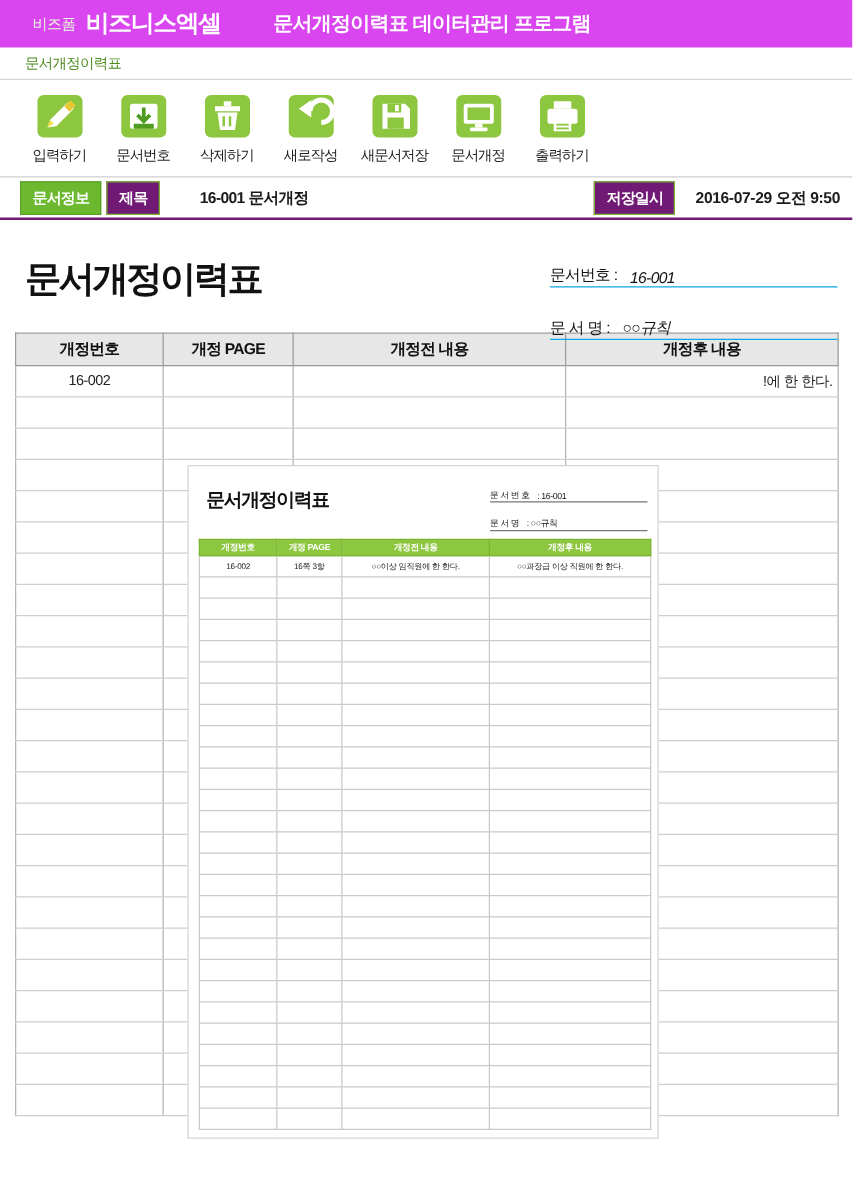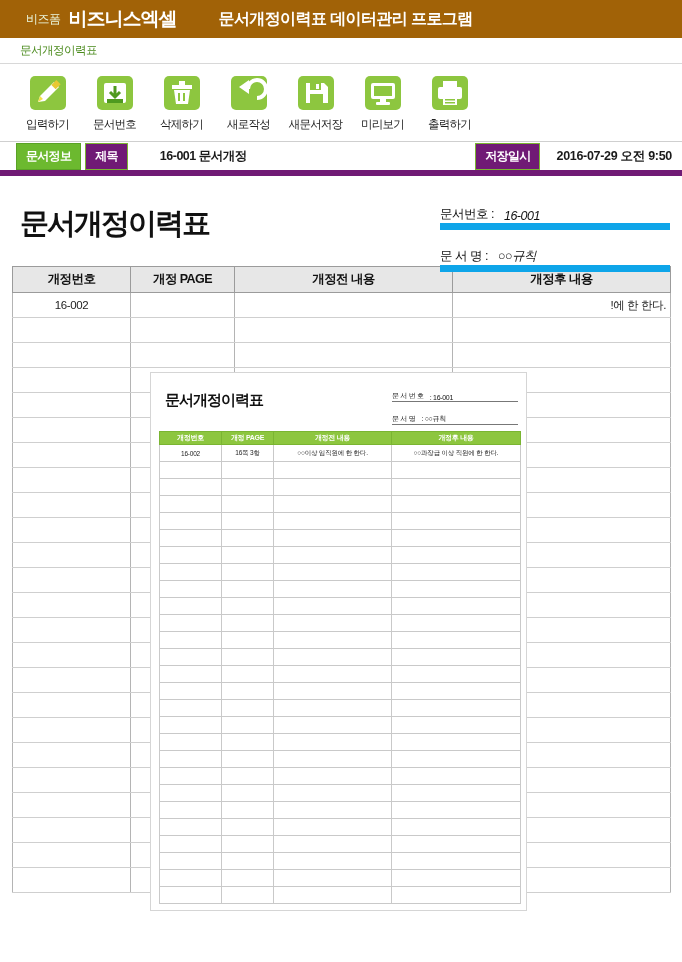--- a/index.html
+++ b/index.html
@@ -12,21 +12,21 @@
   }
   .app {
     position: relative;
     width: 682px; height: 962px;
     background: #ffffff;
   }
 
   
   .titlebar {
     height: 38px;
-    background: #a16207;
+    background: #d946ef;
     display: flex;
     align-items: center;
     padding-left: 26px;
     color: #ffffff;
   }
   .brand-small {
     font-size: 12px;
     color: #eaf6de;
     margin-right: 8px;
     letter-spacing: -0.5px;
@@ -84,21 +84,21 @@
     letter-spacing: -0.8px;
     white-space: nowrap;
   }
 
   
   .infobar {
     height: 34px;
     display: flex;
     align-items: center;
     padding-left: 16px;
-    border-bottom: 6px solid #701a75;
+    border-bottom: 2px solid #701a75;
   }
   .tagbtn {
     background: #6cb92f;
     color: #ffffff;
     font-size: 12px;
     font-weight: bold;
     letter-spacing: -0.7px;
     padding: 4px 9px;
     border: 1px solid #5aa226;
     margin-right: 4px;
@@ -140,21 +140,21 @@
     padding-top: 14px;
   }
   .doc-fields {
     margin-left: auto;
     width: 230px;
     padding-top: 14px;
   }
   .fld {
     display: flex;
     align-items: flex-end;
-    border-bottom: 7px solid #0ea5e9;
+    border-bottom: 1px solid #0ea5e9;
     height: 26px;
     margin-bottom: 16px;
     font-size: 12.5px;
     letter-spacing: -0.5px;
   }
   .fld .k { color: #111111; white-space: nowrap; }
   .fld .v { color: #111111; margin-left: 10px; font-style: italic; }
 
   
   table.main {
@@ -326,21 +326,21 @@
     <div class="tool">
       <span class="ico">
         <svg width="44" height="42" viewBox="0 0 44 42">
           <rect x="4" y="4" width="36" height="34" rx="5" fill="#8dc63f"></rect>
           <rect x="10" y="11" width="24" height="16" rx="2" fill="#ffffff"></rect>
           <rect x="13" y="14" width="18" height="10" fill="#8dc63f"></rect>
           <rect x="19" y="27" width="6" height="3" fill="#ffffff"></rect>
           <rect x="15" y="30" width="14" height="3" rx="1" fill="#ffffff"></rect>
         </svg>
       </span>
-      <span class="lbl">미리보기</span>
+      <span class="lbl">문서개정</span>
     </div>
 
     <div class="tool">
       <span class="ico">
         <svg width="44" height="42" viewBox="0 0 44 42">
           <rect x="4" y="4" width="36" height="34" rx="5" fill="#8dc63f"></rect>
           <rect x="15" y="9" width="14" height="6" fill="#ffffff"></rect>
           <rect x="10" y="15" width="24" height="12" rx="2" fill="#ffffff"></rect>
           <rect x="15" y="25" width="14" height="8" fill="#ffffff"></rect>
           <rect x="17" y="27" width="10" height="1.5" fill="#8dc63f"></rect>

